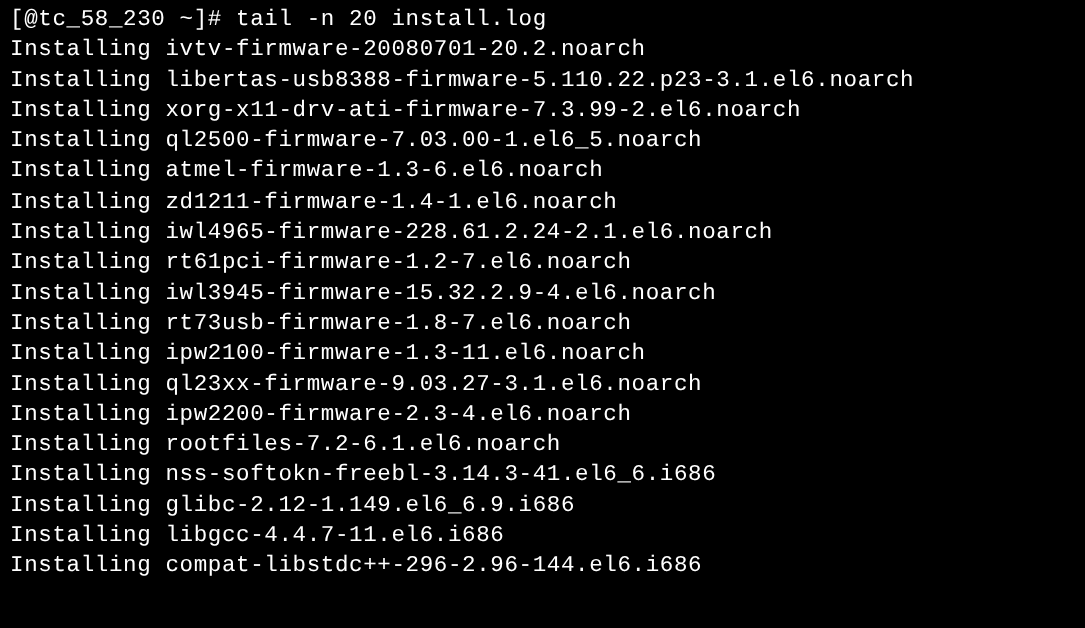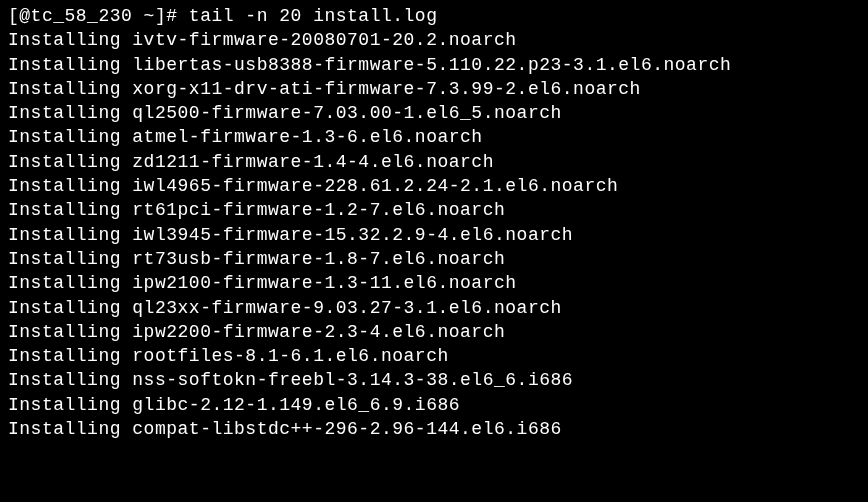--- a/index.html
+++ b/index.html
@@ -29,25 +29,26 @@
 </head>
 <body>
 
 <div>
   <div class="prompt-line"><span>[@tc_58_230 ~]# </span><span>tail -n 20 install.log</span></div>
   <div class="terminal-line">Installing ivtv-firmware-20080701-20.2.noarch</div>
   <div class="terminal-line">Installing libertas-usb8388-firmware-5.110.22.p23-3.1.el6.noarch</div>
   <div class="terminal-line">Installing xorg-x11-drv-ati-firmware-7.3.99-2.el6.noarch</div>
   <div class="terminal-line">Installing ql2500-firmware-7.03.00-1.el6_5.noarch</div>
   <div class="terminal-line">Installing atmel-firmware-1.3-6.el6.noarch</div>
-  <div class="terminal-line">Installing zd1211-firmware-1.4-4.el6.noarch</div>
+  <div class="terminal-line">Installing zd1211-firmware-1.4-1.el6.noarch</div>
   <div class="terminal-line">Installing iwl4965-firmware-228.61.2.24-2.1.el6.noarch</div>
   <div class="terminal-line">Installing rt61pci-firmware-1.2-7.el6.noarch</div>
   <div class="terminal-line">Installing iwl3945-firmware-15.32.2.9-4.el6.noarch</div>
   <div class="terminal-line">Installing rt73usb-firmware-1.8-7.el6.noarch</div>
   <div class="terminal-line">Installing ipw2100-firmware-1.3-11.el6.noarch</div>
   <div class="terminal-line">Installing ql23xx-firmware-9.03.27-3.1.el6.noarch</div>
   <div class="terminal-line">Installing ipw2200-firmware-2.3-4.el6.noarch</div>
-  <div class="terminal-line">Installing rootfiles-8.1-6.1.el6.noarch</div>
-  <div class="terminal-line">Installing nss-softokn-freebl-3.14.3-38.el6_6.i686</div>
+  <div class="terminal-line">Installing rootfiles-7.2-6.1.el6.noarch</div>
+  <div class="terminal-line">Installing nss-softokn-freebl-3.14.3-41.el6_6.i686</div>
   <div class="terminal-line">Installing glibc-2.12-1.149.el6_6.9.i686</div>
+  <div class="terminal-line">Installing libgcc-4.4.7-11.el6.i686</div>
   <div class="terminal-line">Installing compat-libstdc++-296-2.96-144.el6.i686</div>
 </div>
 
 </body></html>

